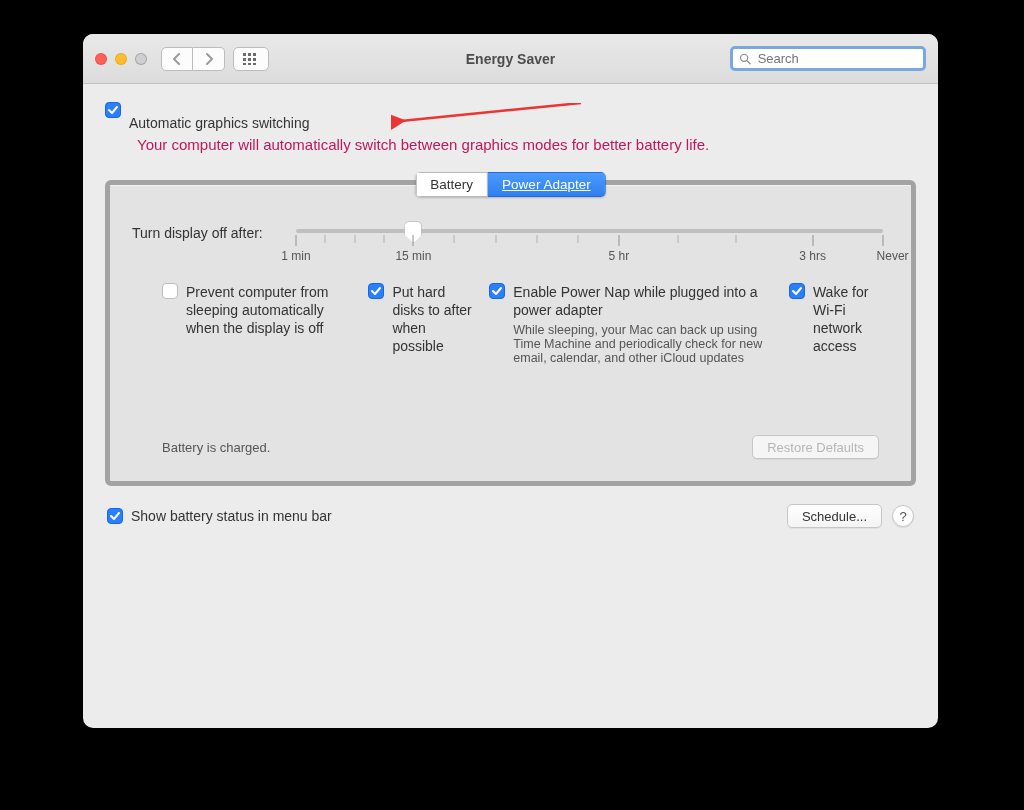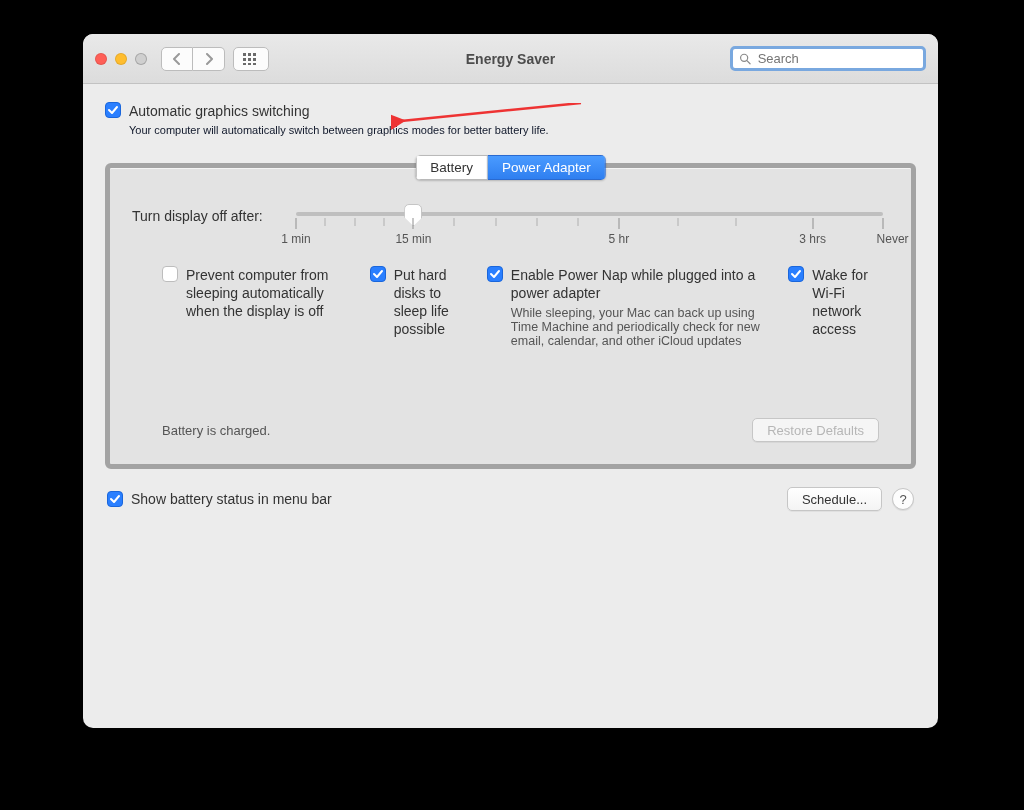--- a/index.html
+++ b/index.html
@@ -46,40 +46,40 @@
   
   .toprow { display:flex; align-items:flex-start; padding:0 0 2px 0; position:relative;}
   .chk {
     width:16px; height:16px; border-radius:4px; margin-right:8px; flex:none;
     display:flex; align-items:center; justify-content:center;
   }
   .chk.checked { background:#2a7fff; border:1px solid #1a66db; }
   .chk.unchecked { background:#fff; border:1px solid #bdbdbd; }
   .chk svg { width:12px; height:12px; }
   .topcol { display:flex; flex-direction:column; }
-  .lbl-main { font-size:14px; color:#333; line-height:18px;}
-  .lbl-sub { font-size:11px; color:#0f172a; margin-top:4px; margin-left:0;}
+  .lbl-main { font-size:14px; color:#333; line-height:18px;margin-top:12px;}
+  .lbl-sub { font-size:15px; color:#be185d; margin-top:4px; margin-left:8px;}
   
   .arrow { position:absolute; left:286px; top:1px; }
   
   .panel {
     margin-top:25px; background:#e3e3e3; border:5px solid #a3a3a3; border-radius:6px;
     position:relative; padding:40px 28px 22px 22px;
     box-shadow:inset 0 1px 0 rgba(255,255,255,.6);
   }
   .segctrl {
     position:absolute; top:-13px; left:50%; transform:translateX(-50%);
     display:flex; border-radius:5px; overflow:hidden; box-shadow:0 1px 2px rgba(0,0,0,.2);
   }
   .seg {
     height:25px; padding:0 14px; font-size:13.5px; display:flex; align-items:center;
     border:1px solid #b9b9b9; background:#fff; color:#333;
   }
   .seg + .seg { border-left:none; }
-  .seg.sel { background:linear-gradient(#4a9bff,#2f7ff0); color:#fff; border-color:#2a6ad0; font-weight:500;}
+  .seg.sel { background:linear-gradient(#4a9bff,#2f7ff0); color:#fff; border-color:#2a6ad0; font-weight:500;text-decoration:underline;}
   
   .slider-row { display:flex; align-items:flex-start; }
   .slider-lbl { font-size:14px; color:#333; margin-right:14px; width:150px; padding-top:0; }
   .slider-wrap { flex:1; position:relative; padding-top:4px; padding-bottom:34px;}
   .slider-track {
     height:4px; background:#bfbfbf; border-radius:2px; position:relative;
   }
   .slider-thumb {
     position:absolute; top:-8px; width:18px; height:22px; background:#fff;
     border:1px solid #c5c5c5; border-radius:5px; transform:translateX(-50%);
@@ -232,21 +232,21 @@
                 <span class="opt-lbl">Prevent computer from sleeping automatically when the display is off</span>
               </div>
           </div>
           <div class="optrow">
             <div class="chk checked">
                 <svg viewBox="0 0 12 12">
                   <path d="M2 6 L5 9 L10 3" stroke="#fff" stroke-width="2" fill="none" stroke-linecap="round" stroke-linejoin="round"></path>
                 </svg>
               </div>
             <div class="txtcol">
-                <span class="opt-lbl">Put hard disks to sleep life possible</span>
+                <span class="opt-lbl">Put hard disks to after when possible</span>
               </div>
           </div>
           <div class="optrow">
             <div class="chk checked">
                 <svg viewBox="0 0 12 12">
                   <path d="M2 6 L5 9 L10 3" stroke="#fff" stroke-width="2" fill="none" stroke-linecap="round" stroke-linejoin="round"></path>
                 </svg>
               </div>
             <div class="txtcol">
               <span class="opt-lbl">Enable Power Nap while plugged into a power adapter</span>

